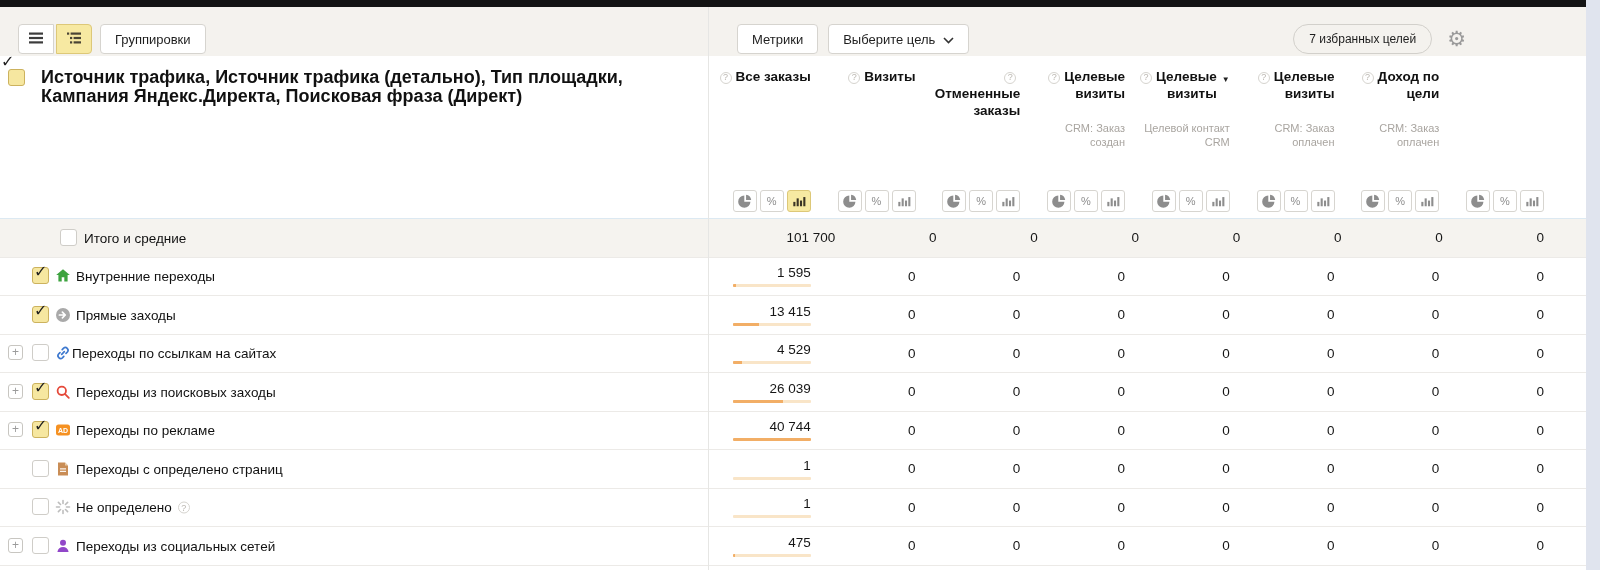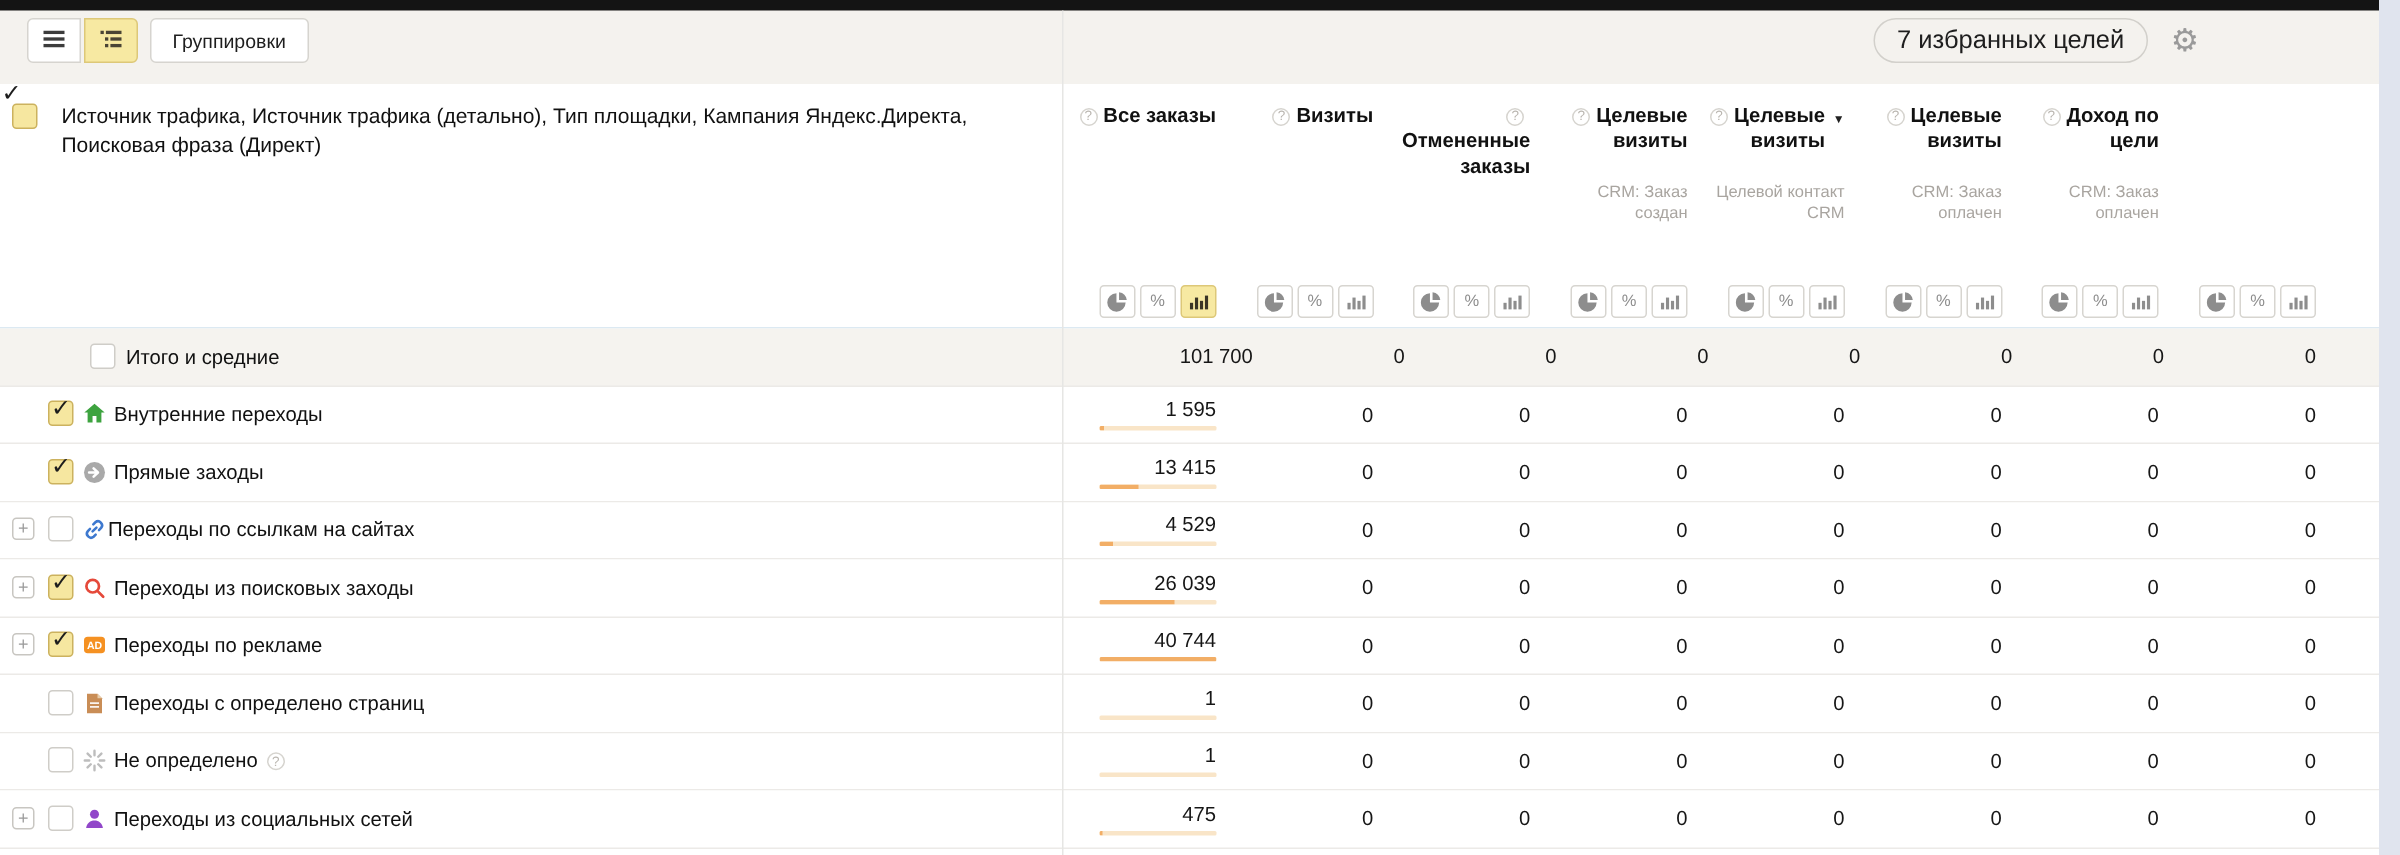--- a/index.html
+++ b/index.html
@@ -1,45 +1,45 @@
 <!DOCTYPE html>
 <html><head>
 <meta charset="utf-8">
 <style>
   html,body{margin:0;padding:0;}
   body{font-family:"Liberation Sans",sans-serif;background:#f4f2ee;}
   .page{position:relative;width:1600px;height:570px;overflow:hidden;background:#f4f2ee;}
   .topbar{position:absolute;left:0;top:0;width:1600px;height:7px;background:#141414;}
   .scrollstrip{position:absolute;right:0;top:0;width:14px;height:570px;background:#e0e4ee;z-index:30;}
   
-  .toolbar{position:absolute;left:0;top:12px;width:1496px;height:30px;}
+  .toolbar{position:absolute;left:0;top:24px;width:1496px;height:30px;}
   .btn{display:inline-flex;align-items:center;justify-content:center;height:30px;background:#fff;
        border:1px solid #d6d4cf;border-radius:4px;font-size:13px;color:#1e1e1e;padding:0 14px;
        box-sizing:border-box;cursor:pointer;}
   .view-toggle{position:absolute;left:18px;top:0;display:flex;gap:2px;}
   .tbtn{width:36px;padding:0;border-radius:4px 0 0 4px;}
   .tbtn.right{border-radius:0 4px 4px 0;}
   .tbtn.active{background:#f7e9a2;border-color:#ddc878;}
   .groupings{position:absolute;left:100px;top:0;}
   .midbtns{position:absolute;left:737px;top:0;display:flex;gap:10px;}
   .chev{margin-left:8px;display:inline-block;}
   .right-controls{position:absolute;right:30px;top:0;display:flex;align-items:center;gap:15px;}
   .pill{height:28px;border:1px solid #d2d0cb;border-radius:15px;display:inline-flex;align-items:center;
-        padding:0 15px;font-size:17px;color:#1e1e1e;background:transparent;cursor:pointer;}
+        padding:0 15px;font-size:12px;color:#1e1e1e;background:transparent;cursor:pointer;}
   .gear{font-family:"DejaVu Sans",sans-serif;font-size:21px;color:#9a9a9a;line-height:28px;cursor:pointer;}
   
   .vdiv{position:absolute;left:708px;top:7px;bottom:0;width:1px;background:#e6e6e4;z-index:5;}
   
   .content{position:absolute;left:0;top:56px;width:1586px;height:514px;background:#fff;}
   .grid{display:grid;grid-template-columns:710px repeat(8,1fr) 38px;width:1586px;box-sizing:border-box;}
   
   .thead{position:absolute;top:2px;left:0;}
   .dim-head{position:relative;padding:10px 20px 0 8px;box-sizing:border-box;}
   .dim-head .cb{position:static;float:left;margin:1px 16px 2px 0;}
-  .dim-text{font-weight:400;font-size:14px;line-height:19px;color:#111;max-width:650px;}
+  .dim-text{font-weight:700;font-size:18px;line-height:19px;color:#111;max-width:650px;}
   .hcell{padding:10px 4px 0 8px;text-align:right;box-sizing:border-box;cursor:pointer;}
   .htitle{position:relative;font-weight:700;font-size:13.5px;line-height:17px;color:#111;}
   .htitle.sorted{padding-right:13px;}
   .caret{position:absolute;right:0;top:3px;font-size:8px;color:#222;}
   .hsub{margin-top:19px;font-size:11px;line-height:14px;color:#a9a5a0;}
   .help{display:inline-flex;align-items:center;justify-content:center;width:12px;height:12px;
         border:1px solid #d6d4cf;border-radius:50%;font-size:9px;color:#bab6b0;margin-right:4px;
         vertical-align:1px;box-sizing:border-box;font-weight:400;}
   
   .minirow{position:absolute;top:131px;left:0;height:28px;}
@@ -99,20 +99,29 @@
                 <rect x="4" y="5.9" width="2.2" height="2.2"></rect>
                 <rect x="7.6" y="5.9" width="7.4" height="2.2"></rect>
                 <rect x="4" y="10.3" width="2.2" height="2.2"></rect>
                 <rect x="7.6" y="10.3" width="7.4" height="2.2"></rect>
               </g>
             </svg>
       </span>
         </span>
     </div>
     <span class="btn groupings">Группировки</span>
+    <div class="midbtns">
+      <span class="btn">Метрики</span>
+      <span class="btn">
+          <span>Выберите цель</span>
+          <span class="chev"><svg width="11" height="7" viewBox="0 0 11 7">
+              <path d="M1 1l4.5 4.5L10 1" fill="none" stroke="#333" stroke-width="1.6"></path>
+            </svg></span>
+        </span>
+    </div>
     <div class="right-controls">
       <span class="pill">7 избранных целей</span>
       <span class="gear">⚙</span>
     </div>
   </div>
 
   <div class="vdiv"></div>
 
   <div class="content">
     <div class="thead grid" id="thead">

